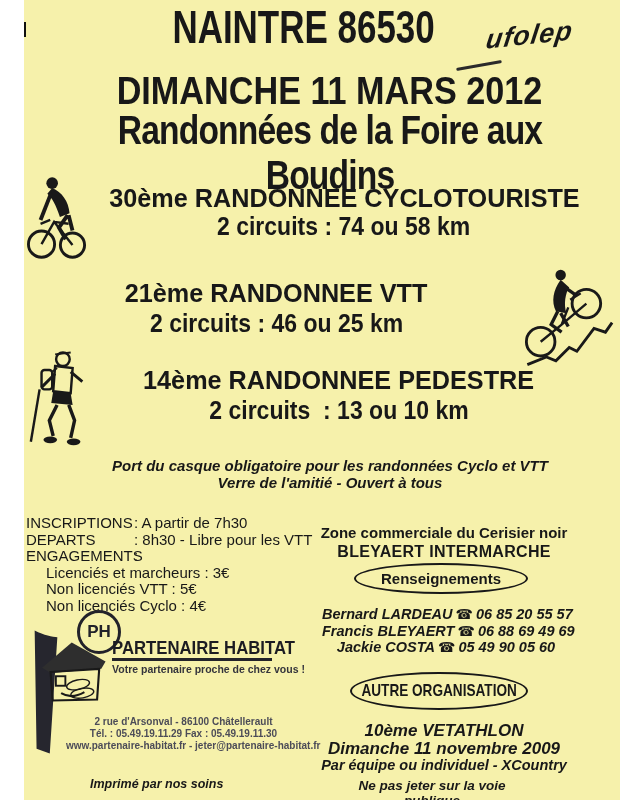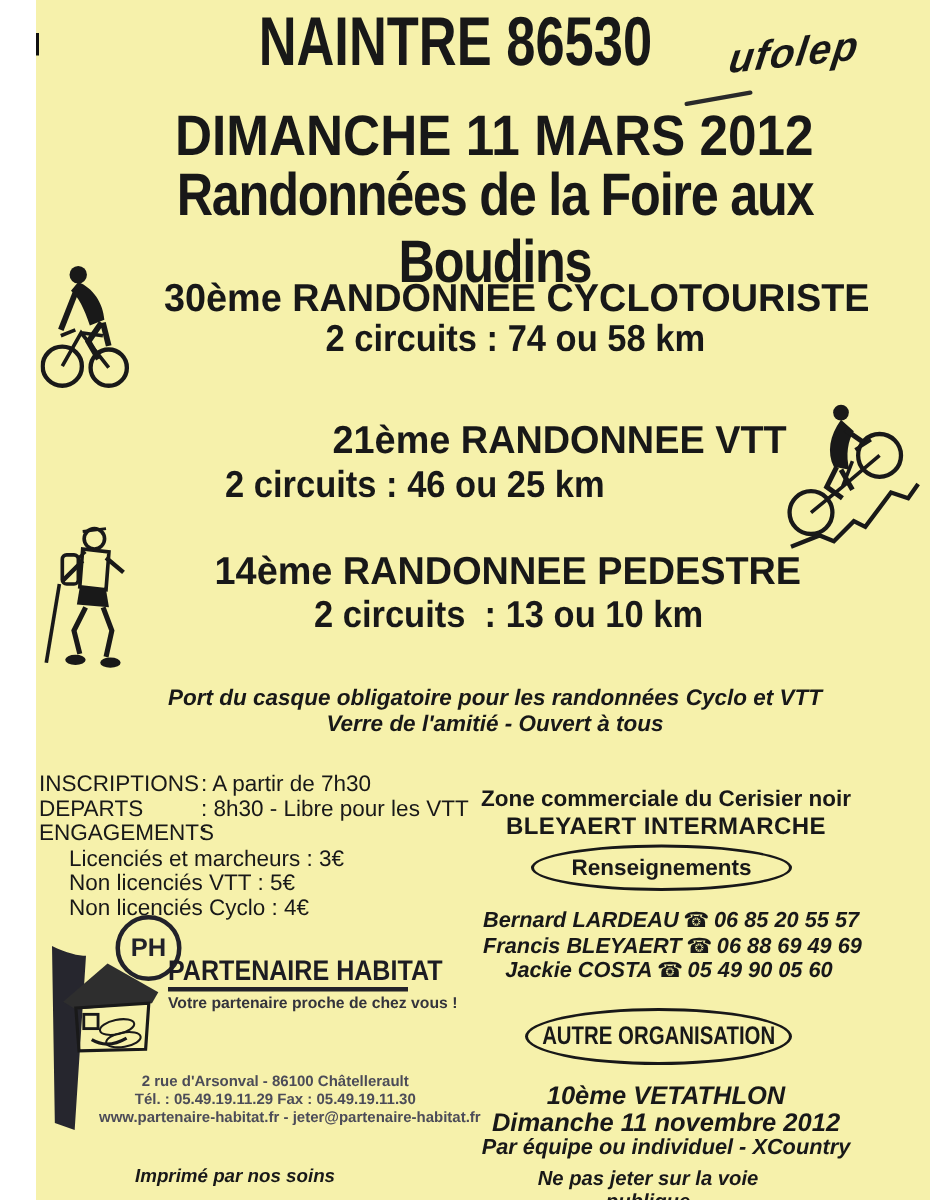--- a/index.html
+++ b/index.html
@@ -90,21 +90,21 @@
       <path class="st" d="M25,20 L14,48" stroke-width="4"></path>
       <path class="st" d="M42,43 L33,56 L40,68 M43,43 L47,59" stroke-width="4"></path>
     </svg>
     <div class="abs ctr" style="left:40px;top:183px;width:560px;">
       <span class="sq ev-title">30ème RANDONNEE CYCLOTOURISTE</span>
     </div>
     <div class="abs ctr" style="left:40px;top:212px;width:560px;">
       <span class="sq ev-circ">2 circuits : 74 ou 58 km</span>
     </div>
 
-    <div class="abs ctr" style="left:0;top:278px;width:505px;text-align:right;">
+    <div class="abs ctr" style="left:0;top:278px;width:505px;">
       <span class="sq ev-title">21ème RANDONNEE VTT</span>
     </div>
     <div class="abs ctr" style="left:0;top:309px;width:505px;">
       <span class="sq ev-circ">2 circuits : 46 ou 25 km</span>
     </div>
     <svg class="abs" style="left:490px;top:264px;" width="100" height="104" viewBox="0 0 105 106">
       <circle class="st" cx="28" cy="80" r="15" stroke-width="3"></circle>
       <circle class="st" cx="76" cy="40" r="15" stroke-width="3"></circle>
       <path class="st" d="M28,80 L50,62 L76,40 M50,62 L57,44 M59,36 L70,29" stroke-width="2.5"></path>
       <circle cx="49" cy="10" r="5.5" fill="#191919"></circle>
@@ -176,21 +176,21 @@
       <div class="contact-line">
         <span>Jackie COSTA</span><span class="phone-glyph">☎</span><span>05 49 90 05 60</span>
       </div>
     </div>
 
     <div class="abs oval" style="left:326px;top:672px;width:174px;height:34px;border-width:2.5px;">
       <span class="oval-label2">AUTRE ORGANISATION</span>
     </div>
     <div class="abs ctr" style="left:296px;top:722px;width:248px;">
       <div class="vet1">10ème VETATHLON</div>
-      <div class="vet1">Dimanche 11 novembre 2012</div>
+      <div class="vet1">Dimanche 11 novembre 2009</div>
       <div class="vet3">Par équipe ou individuel - XCountry</div>
     </div>
 
     <svg class="abs" style="left:5px;top:626px;" width="34" height="132" viewBox="0 0 36 134">
       <path d="M6,2 C16,7 25,9 30,9 L22,132 L8,127 Z" fill="#26262e"></path>
     </svg>
     <svg class="abs" style="left:16px;top:640px;" width="74" height="64" viewBox="0 0 70 60">
       <polygon points="2,26 30,2 62,20 58,27 10,31" fill="#2e2e2e"></polygon>
       <path class="st" d="M10,30 L56,27 L54,56 L12,57 Z" stroke-width="2"></path>
       <rect class="st" x="15" y="34" width="9" height="9" stroke-width="1.8"></rect>

